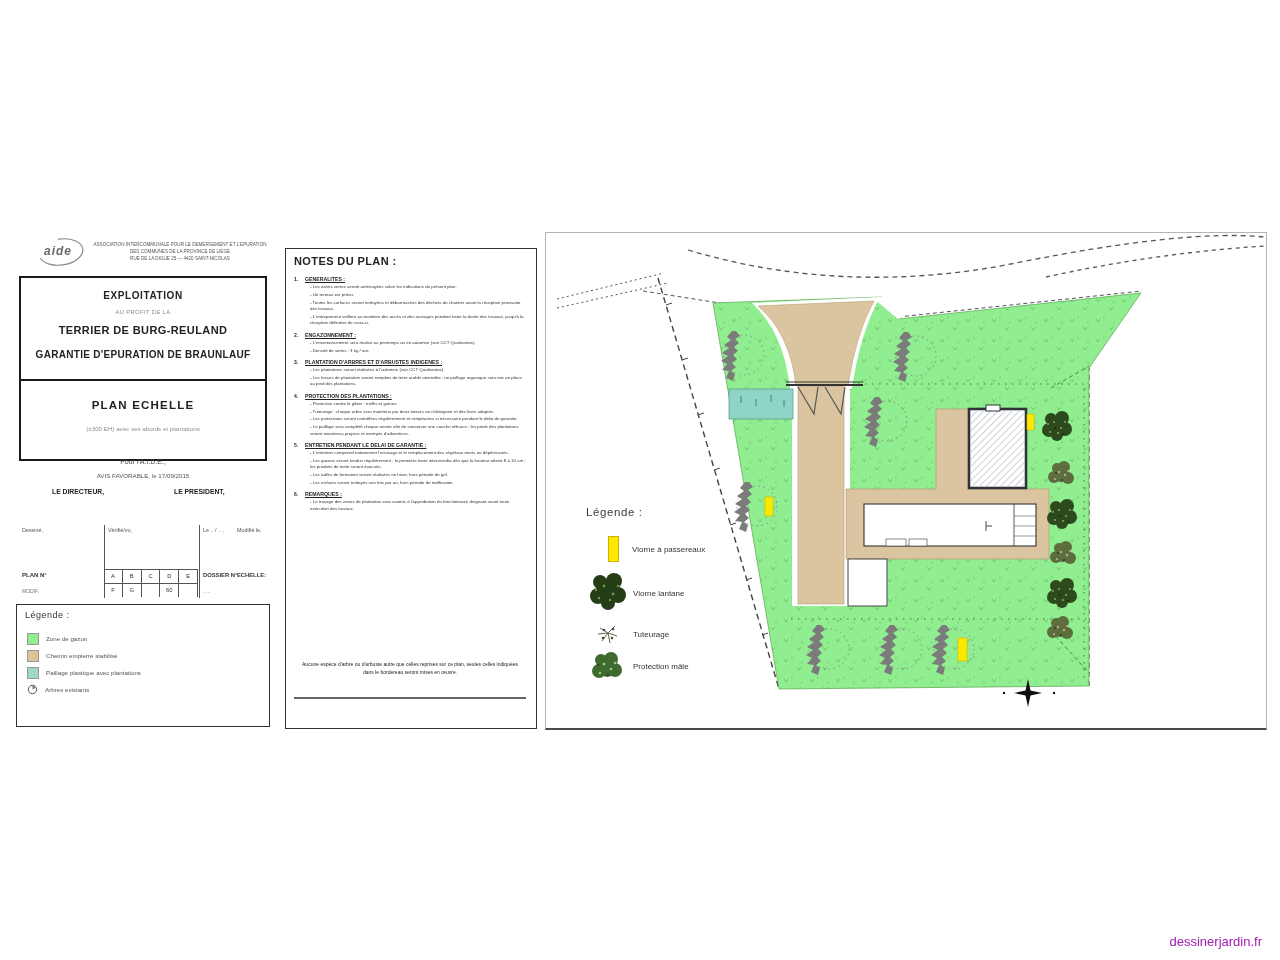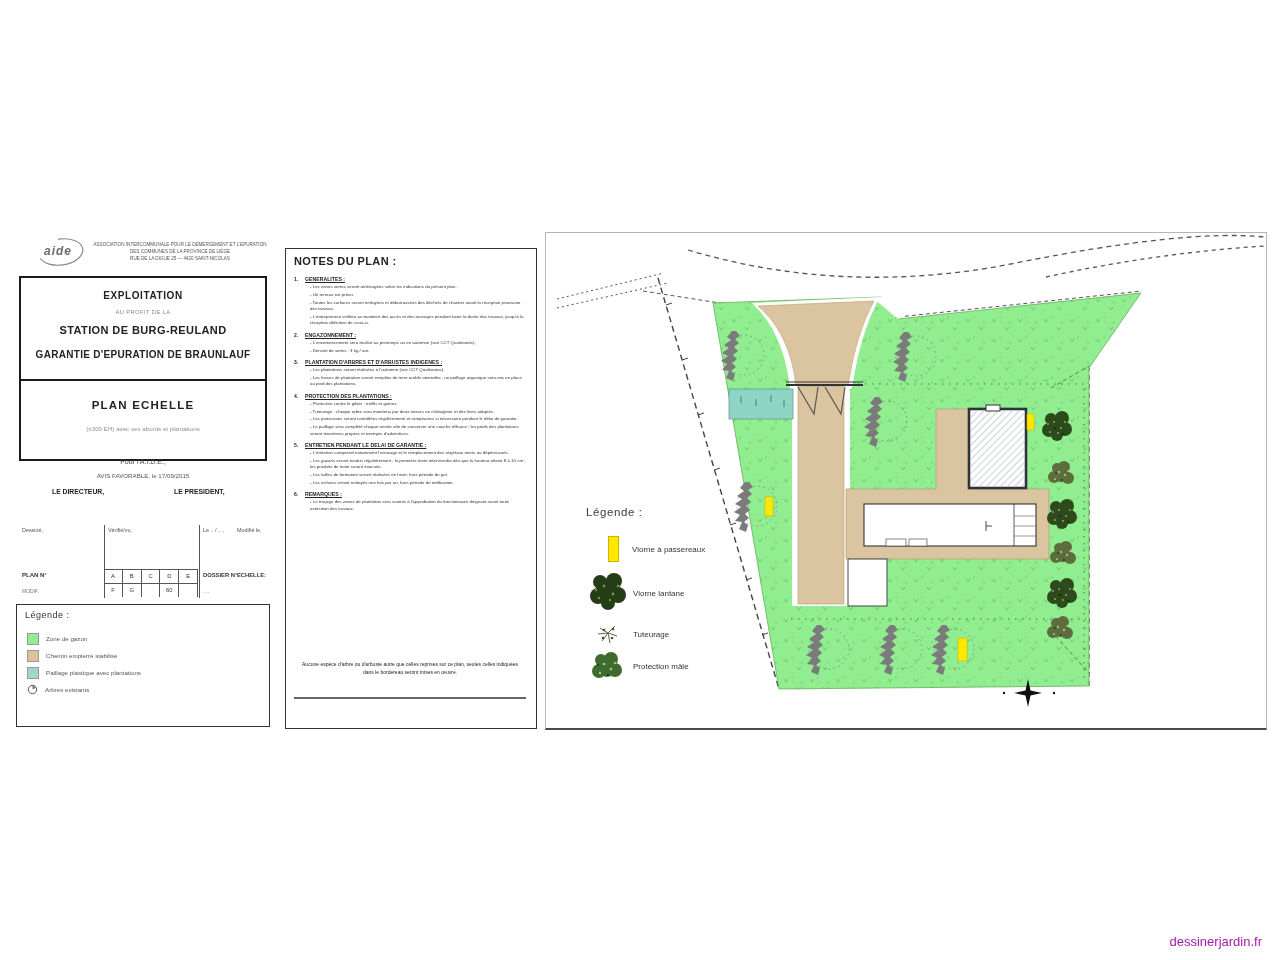--- a/index.html
+++ b/index.html
@@ -78,21 +78,21 @@
   </div>
   <div class="abs" id="org-lines">
     <div>ASSOCIATION INTERCOMMUNALE POUR LE DEMERGEMENT ET L'EPURATION</div>
     <div>DES COMMUNES DE LA PROVINCE DE LIEGE</div>
     <div>RUE DE LA DIGUE 25 — 4420 SAINT-NICOLAS</div>
   </div>
 
   <div class="abs" id="title-box">
     <div class="abs tb-line" id="tb-exploitation">EXPLOITATION</div>
     <div class="abs tb-line" id="tb-profit">AU PROFIT DE LA</div>
-    <div class="abs tb-line" id="tb-commune">STATION DE BURG-REULAND</div>
+    <div class="abs tb-line" id="tb-commune">TERRIER DE BURG-REULAND</div>
     <div class="abs tb-line" id="tb-station">GARANTIE D'EPURATION DE BRAUNLAUF</div>
     <div class="abs" id="tb-divider"></div>
     <div class="abs tb-line" id="tb-plan">PLAN ECHELLE</div>
     <div class="abs tb-line" id="tb-sub">(±300 EH) avec ses abords et plantations</div>
   </div>
 
   <div class="abs" id="appr-pour">Pour l'A.I.D.E.,</div>
   <div class="abs" id="appr-avis">AVIS FAVORABLE, le 17/09/2015</div>
   <div class="abs" id="appr-dir">LE DIRECTEUR,</div>
   <div class="abs" id="appr-pres">LE PRESIDENT,</div>

